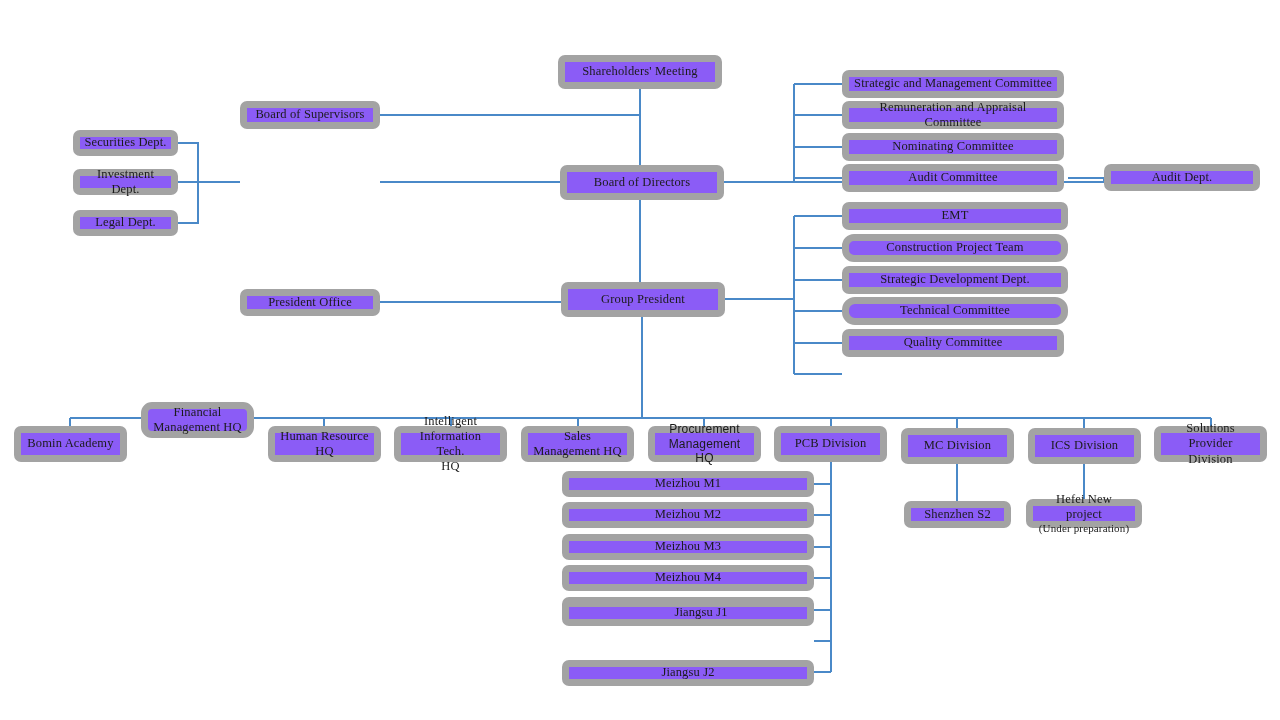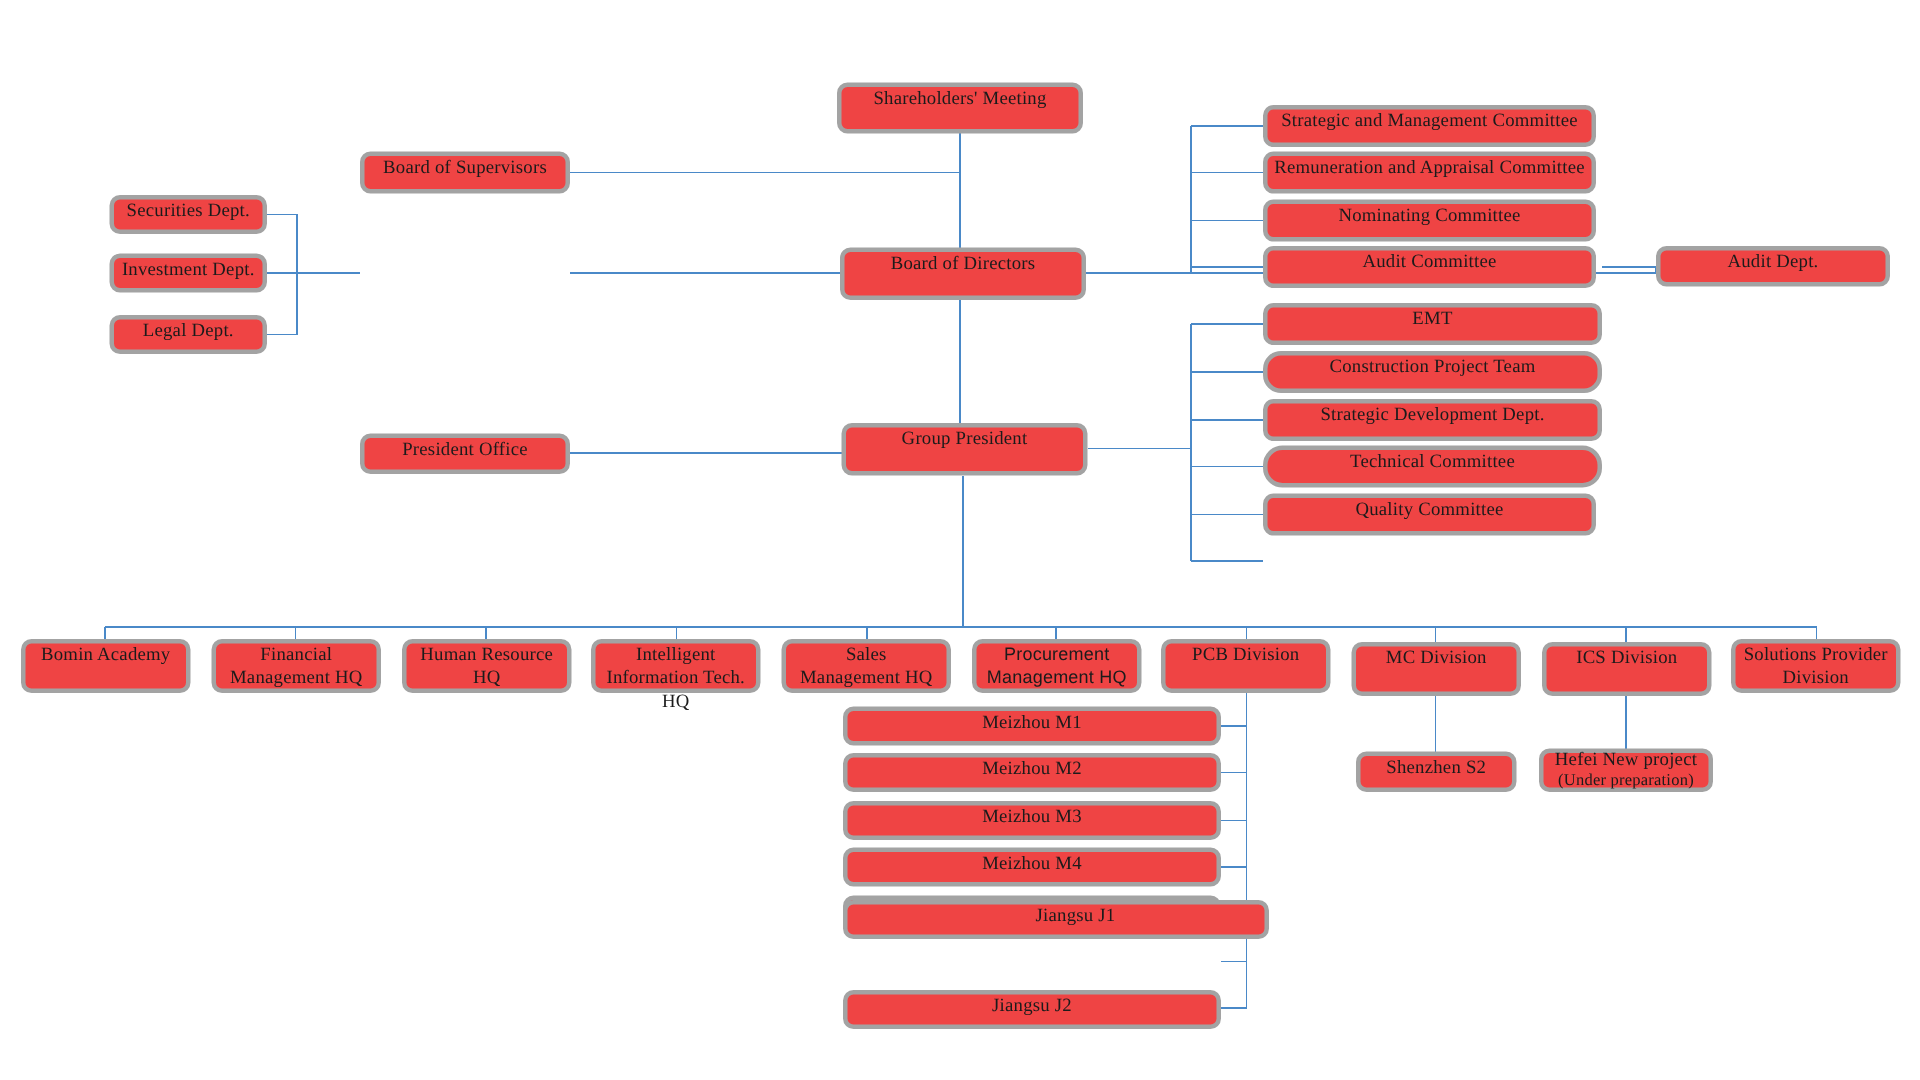--- a/index.html
+++ b/index.html
@@ -22,25 +22,25 @@
     position: absolute;
     left: 0;
     top: 0;
     width: 1280px;
     height: 720px;
     pointer-events: none;
   }
   .node {
     position: absolute;
     box-sizing: border-box;
-    border: 3px solid #a3a3a3;
+    border: 7px solid #a3a3a3;
     border-radius: 7px;
-    background: #ef4444;
+    background: #8b5cf6;
     display: flex;
-    align-items: flex-start;
+    align-items: center;
     justify-content: center;
     text-align: center;
     color: #1b1b1b;
     font-size: 12.5px;
     line-height: 1.22;
     padding: 0 4px;
     letter-spacing: 0.15px;
     z-index: 2;
   }
   .node.sans {
@@ -184,21 +184,21 @@
   <div class="node" style="left:842px; top:297px; width:226px; height:28px;border-radius:13px;">
     <span class="label">Technical Committee</span>
   </div>
   <div class="node" style="left:842px; top:329px; width:222px; height:28px;">
     <span class="label">Quality Committee</span>
   </div>
 
   <div class="node" style="left:14px; top:426px; width:113px; height:36px;">
     <span class="label">Bomin Academy</span>
   </div>
-  <div class="node" style="left:141px; top:426px; width:113px; height:36px;">
+  <div class="node" style="left:141px; top:402px; width:113px; height:36px;border-radius:11px;">
     <span class="label">Financial<br>Management HQ</span>
   </div>
   <div class="node" style="left:268px; top:426px; width:113px; height:36px;">
     <span class="label">Human Resource<br>HQ</span>
   </div>
   <div class="node" style="left:394px; top:426px; width:113px; height:36px;">
     <span class="label">Intelligent<br>Information Tech.<br>HQ</span>
   </div>
   <div class="node" style="left:521px; top:426px; width:113px; height:36px;">
     <span class="label">Sales<br>Management HQ</span>
@@ -227,21 +227,21 @@
   </div>
   <div class="node" style="left:562px; top:534px; width:252px; height:26px;">
     <span class="label">Meizhou M3</span>
   </div>
   <div class="node" style="left:562px; top:565px; width:252px; height:26px;">
     <span class="label">Meizhou M4</span>
   </div>
   <div class="node" style="left:562px; top:597px; width:252px; height:26px;">
     <span class="label">Shenzhen S1</span>
   </div>
-  <div class="node" style="left:562px; top:600px; width:284px; height:26px;padding-left:30px;">
+  <div class="node" style="left:562px; top:600px; width:252px; height:26px;padding-left:30px;">
     <span class="label">Jiangsu J1</span>
   </div>
   <div class="node" style="left:562px; top:660px; width:252px; height:26px;">
     <span class="label">Jiangsu J2</span>
   </div>
 
   <div class="node" style="left:904px; top:501px; width:107px; height:27px;">
     <span class="label">Shenzhen S2</span>
   </div>
 

